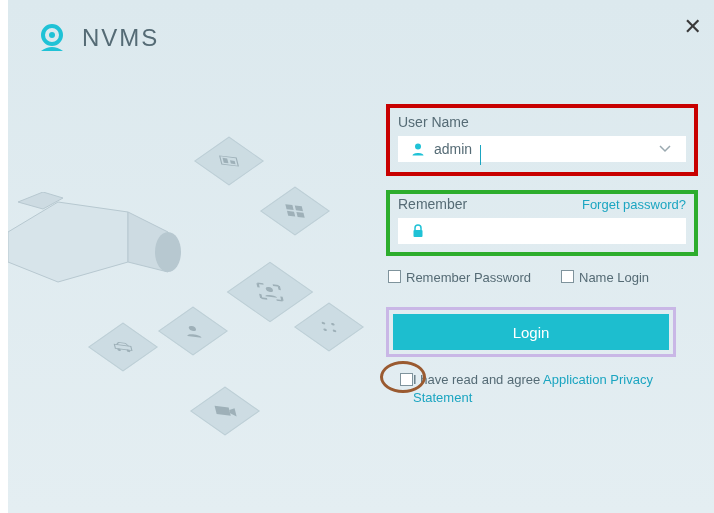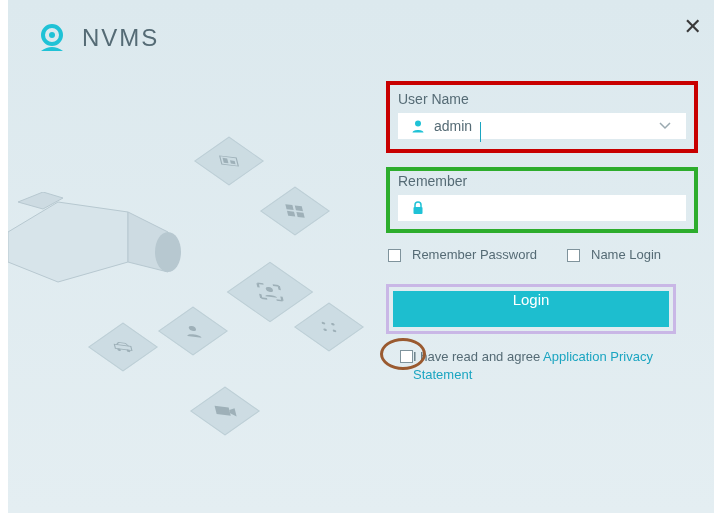--- a/index.html
+++ b/index.html
@@ -38,21 +38,21 @@
     }
     .art-icon svg { transform: rotate(-45deg) skew(10deg,10deg); }
     .i1 { left: 200px; top: 20px; }
     .i2 { left: 266px; top: 70px; }
     .i3 { left: 236px; top: 146px; width:52px; height:52px; }
     .i4 { left: 94px;  top: 206px; }
     .i5 { left: 164px; top: 190px; }
     .i6 { left: 300px; top: 186px; }
     .i7 { left: 196px; top: 270px; }
     .form-area {
-      position: absolute; left: 378px; top: 81px; width: 312px;
+      position: absolute; left: 378px; top: 104px; width: 312px;
     }
     .field-group { position: relative; margin-bottom: 14px; }
     .lab-row {
       display:flex; justify-content:space-between; align-items:center;
       margin-bottom:6px;
     }
     .lab { font-size: 14px; color: #556b75; }
     .link { font-size: 13px; color: #1ba5c1; text-decoration: none; }
     .input-wrap {
       background: #fff; height: 26px; display: flex; align-items: center;
@@ -67,28 +67,28 @@
       padding:0 6px; background:transparent;
     }
     .input-wrap input::placeholder { color:#b7c3c9; }
     .text-cursor {
       position:absolute; left: 82px; top:9px; width:1px; height:20px;
       background:#1ba5c1;
     }
     .checks-row {
       display:flex; gap:30px; margin: 12px 2px 22px 2px;
     }
-    .chk { display:flex; align-items:flex-end; gap:11px; font-size:13px;
+    .chk { display:flex; align-items:flex-start; gap:5px; font-size:13px;
       color:#556b75; cursor:pointer; }
     .chkbox {
       width:13px; height:13px; border:1px solid #7f939c; background:#fff;
     }
     .login-btn {
       width:276px; height:36px; background:#1dbecf;
-      color:#fff; font-size:15px; display:flex; align-items:flex-start;
+      color:#fff; font-size:15px; display:flex; align-items:center;
       justify-content:center; cursor:pointer;
     }
     .agree-row {
       margin-top:14px; display:flex; font-size:13px;
       color:#556b75; line-height:1.4; padding-left:14px;
     }
     .agree-row .chkbox { flex:0 0 13px; margin-top:2px; }
     .highlight-red {
       border: 4px solid #c80000; padding: 6px 8px 10px 8px;
     }
@@ -201,20 +201,21 @@
           <svg width="14" height="14">
               <path d="M2 4l5 5 5-5" fill="none" stroke="#9aa9b0" stroke-width="1.5"></path>
             </svg>
         </span>
       </div>
     </div>
 
     <div class="field-group highlight-green">
       <div class="lab-row">
         <span class="lab">Remember</span>
+        <a href="#" class="link">Forget password?</a>
       </div>
       <div class="input-wrap">
         <span class="ic">
           <svg width="12" height="14">
               <rect x="1.5" y="6" width="9" height="7" rx="1" fill="#1fc2d6"></rect>
               <path d="M3 6V4a3 3 0 016 0v2" fill="none" stroke="#1fc2d6" stroke-width="1.5"></path>
             </svg>
         </span>
       </div>
     </div>

